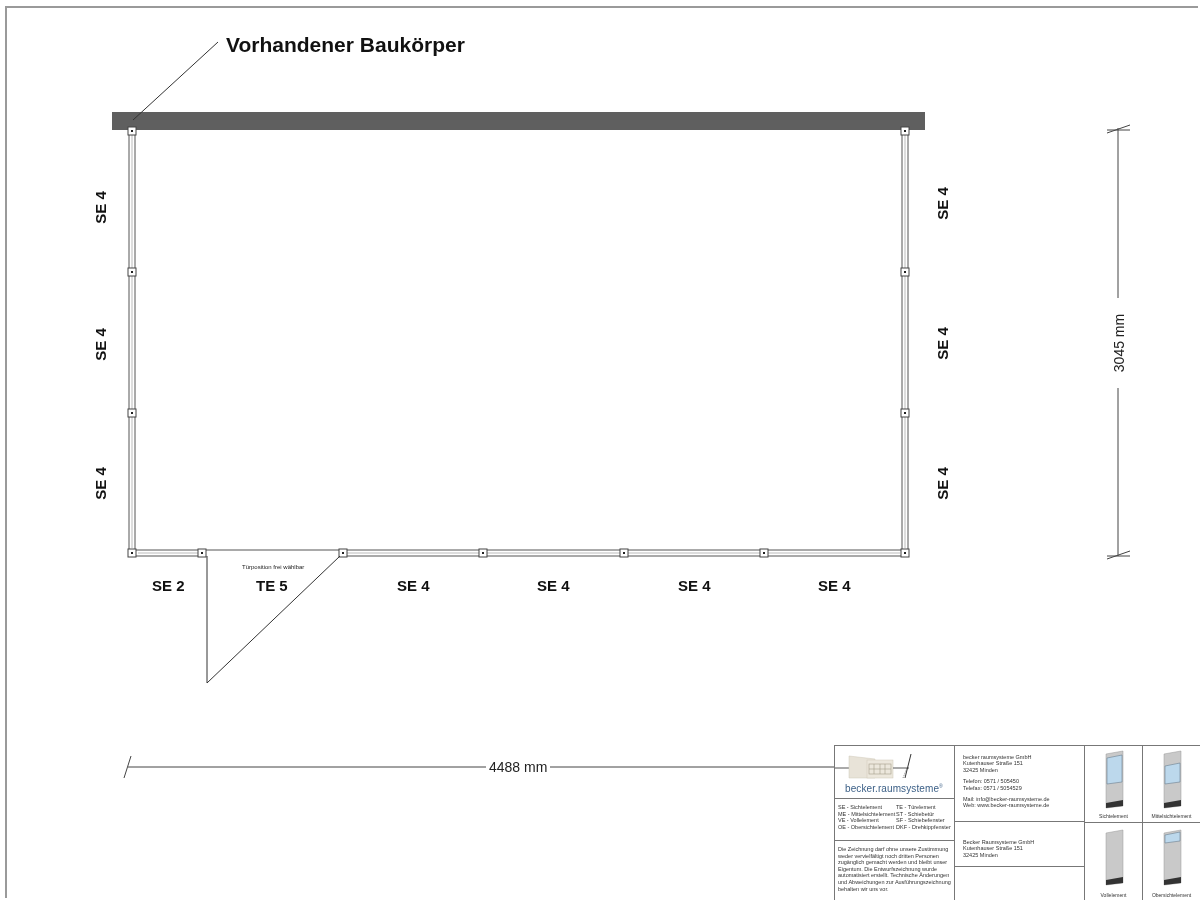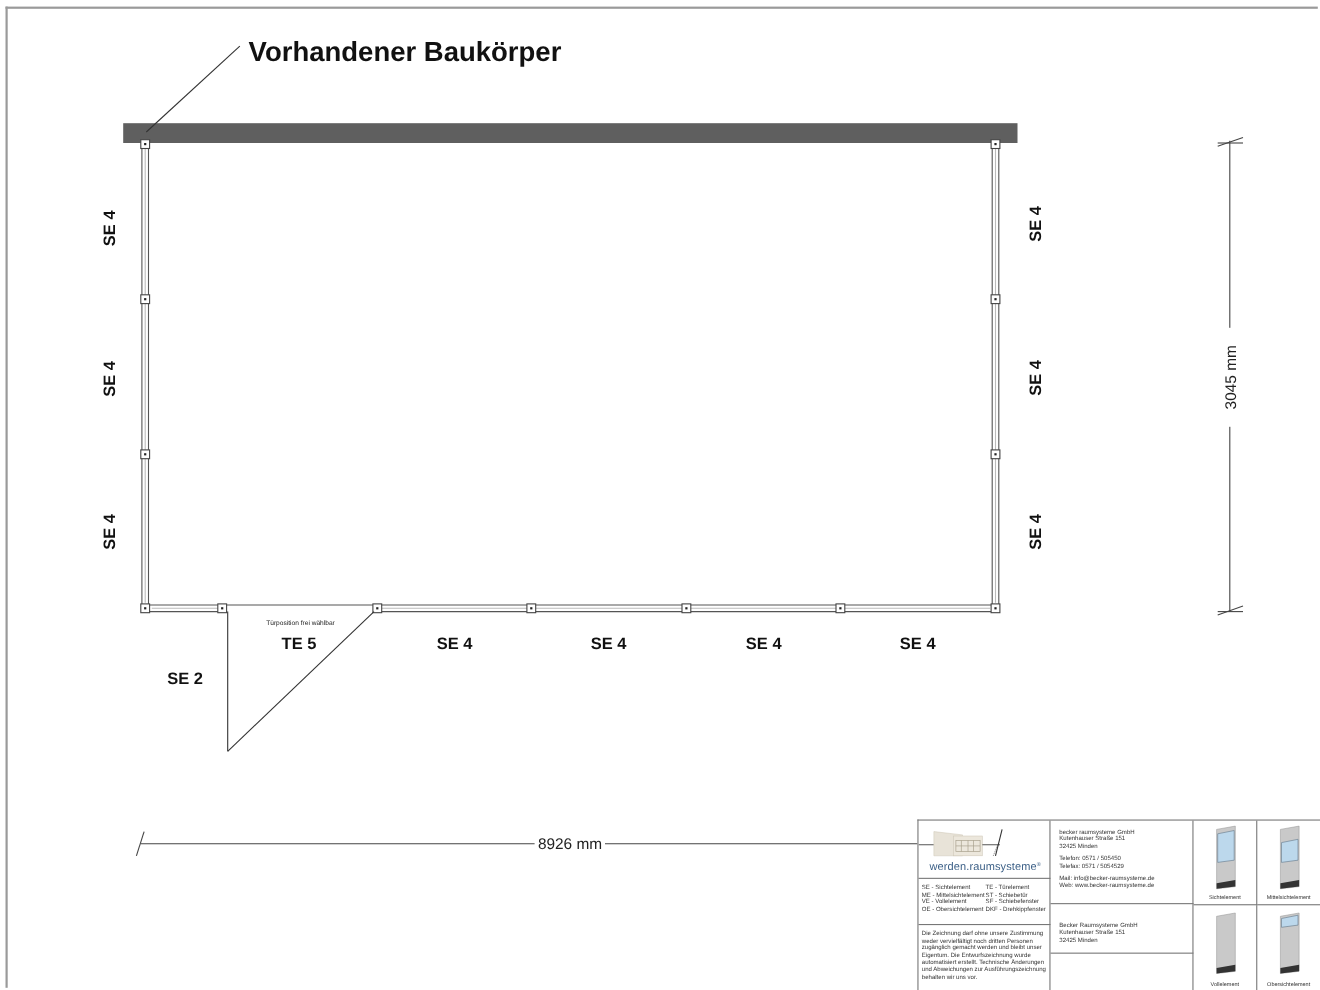--- a/index.html
+++ b/index.html
@@ -1,21 +1,21 @@
 <!DOCTYPE html>
 <html><head>
   <meta charset="utf-8">
   <style>
     html, body { margin: 0; padding: 0; background: #ffffff; }
     body { width: 1200px; height: 900px; position: relative; overflow: hidden; font-family: "Liberation Sans", sans-serif; }
     .page-frame { position: absolute; left: 5px; top: 6px; width: 1193px; height: 892px; border-left: 2px solid #9a9a9a; border-top: 2px solid #9a9a9a; box-sizing: border-box; }
     svg.drawing { position: absolute; left: 0; top: 0; }
     .lbl { position: absolute; font-weight: bold; font-size: 15px; color: #111; white-space: nowrap; }
     .lbl-v { position: absolute; font-weight: bold; font-size: 15px; color: #111; white-space: nowrap; transform: rotate(-90deg); transform-origin: center center; }
-    .title-label { position: absolute; left: 226px; top: 33px; font-size: 25px; font-weight: bold; color: #111; white-space: nowrap; }
+    .title-label { position: absolute; left: 226px; top: 33px; font-size: 21px; font-weight: bold; color: #111; white-space: nowrap; }
     .door-note { position: absolute; left: 242px; top: 564px; font-size: 6px; color: #222; white-space: nowrap; }
     .dim-h { position: absolute; left: 486px; top: 759px; font-size: 14px; color: #222; background: #fff; padding: 0 3px; white-space: nowrap; }
     .dim-v { position: absolute; left: 1074px; top: 335px; width: 90px; text-align: center; font-size: 14px; color: #222; background: #fff; transform: rotate(-90deg); white-space: nowrap; }
 
     
     .tb { position: absolute; left: 834px; top: 745px; width: 366px; height: 155px; border-top: 1px solid #777; border-left: 1px solid #777; box-sizing: border-box; font-size: 5.5px; color: #333; background: #fff; }
     .tb-cell { position: absolute; box-sizing: border-box; }
     .tb-logo { left: 0; top: 0; width: 120px; height: 53px; border-bottom: 1px solid #777; border-right: 1px solid #777; }
     .tb-legend { left: 0; top: 53px; width: 120px; height: 42px; border-bottom: 1px solid #777; border-right: 1px solid #777; padding: 5px 3px; }
     .tb-notice { left: 0; top: 95px; width: 120px; height: 60px; border-right: 1px solid #777; padding: 5px 3px; line-height: 6.6px; }
@@ -122,48 +122,48 @@
 <div class="door-note">Türposition frei wählbar</div>
 
 <div class="lbl-v" style="left:80px; top:199px; width:40px; text-align:center;">SE 4</div>
 <div class="lbl-v" style="left:80px; top:336px; width:40px; text-align:center;">SE 4</div>
 <div class="lbl-v" style="left:80px; top:475px; width:40px; text-align:center;">SE 4</div>
 
 <div class="lbl-v" style="left:922px; top:195px; width:40px; text-align:center;">SE 4</div>
 <div class="lbl-v" style="left:922px; top:335px; width:40px; text-align:center;">SE 4</div>
 <div class="lbl-v" style="left:922px; top:475px; width:40px; text-align:center;">SE 4</div>
 
-<div class="lbl" style="left:152px; top:577px;margin-top:32px;">SE 2</div>
+<div class="lbl" style="left:152px; top:577px;">SE 2</div>
 <div class="lbl" style="left:256px; top:577px;">TE 5</div>
 <div class="lbl" style="left:397px; top:577px;">SE 4</div>
 <div class="lbl" style="left:537px; top:577px;">SE 4</div>
 <div class="lbl" style="left:678px; top:577px;">SE 4</div>
 <div class="lbl" style="left:818px; top:577px;">SE 4</div>
 
-<div class="dim-h">8926 mm</div>
+<div class="dim-h">4488 mm</div>
 <div class="dim-v">3045 mm</div>
 
 <div class="tb">
   <div class="tb-cell tb-logo">
     <svg width="120" height="40" viewBox="0 0 120 40">
       <line x1="0" y1="22" x2="14" y2="22" stroke="#555" stroke-width="1"></line>
       <polygon points="14,10 40,13 40,32 14,32" fill="#e8e3d8" stroke="#cfc8b8" stroke-width="0.5"></polygon>
       <rect x="32" y="14" width="26" height="18" fill="#ece7dc" stroke="#cfc8b8" stroke-width="0.5"></rect>
       <g stroke="#a59d8a" stroke-width="0.6" fill="none">
         <rect x="34" y="18" width="22" height="10"></rect>
         <line x1="39" y1="18" x2="39" y2="28"></line>
         <line x1="45" y1="18" x2="45" y2="28"></line>
         <line x1="50" y1="18" x2="50" y2="28"></line>
         <line x1="34" y1="23" x2="56" y2="23"></line>
       </g>
       <line x1="58" y1="22" x2="74" y2="22" stroke="#555" stroke-width="1"></line>
       <line x1="70" y1="32" x2="76" y2="8" stroke="#333" stroke-width="1"></line>
       <line x1="68" y1="32" x2="72" y2="22" stroke="#333" stroke-width="0.6" stroke-dasharray="1,1"></line>
     </svg>
-    <div class="logo-text"><span>werden.raumsysteme</span><sup>®</sup></div>
+    <div class="logo-text"><span>becker.raumsysteme</span><sup>®</sup></div>
   </div>
 
   <div class="tb-cell tb-legend">
     <div class="legend-grid">
       <span>SE - Sichtelement</span>
       <span>TE - Türelement</span>
       <span>ME - Mittelsichtelement</span>
       <span>ST - Schiebetür</span>
       <span>VE - Vollelement</span>
       <span>SF - Schiebefenster</span>

